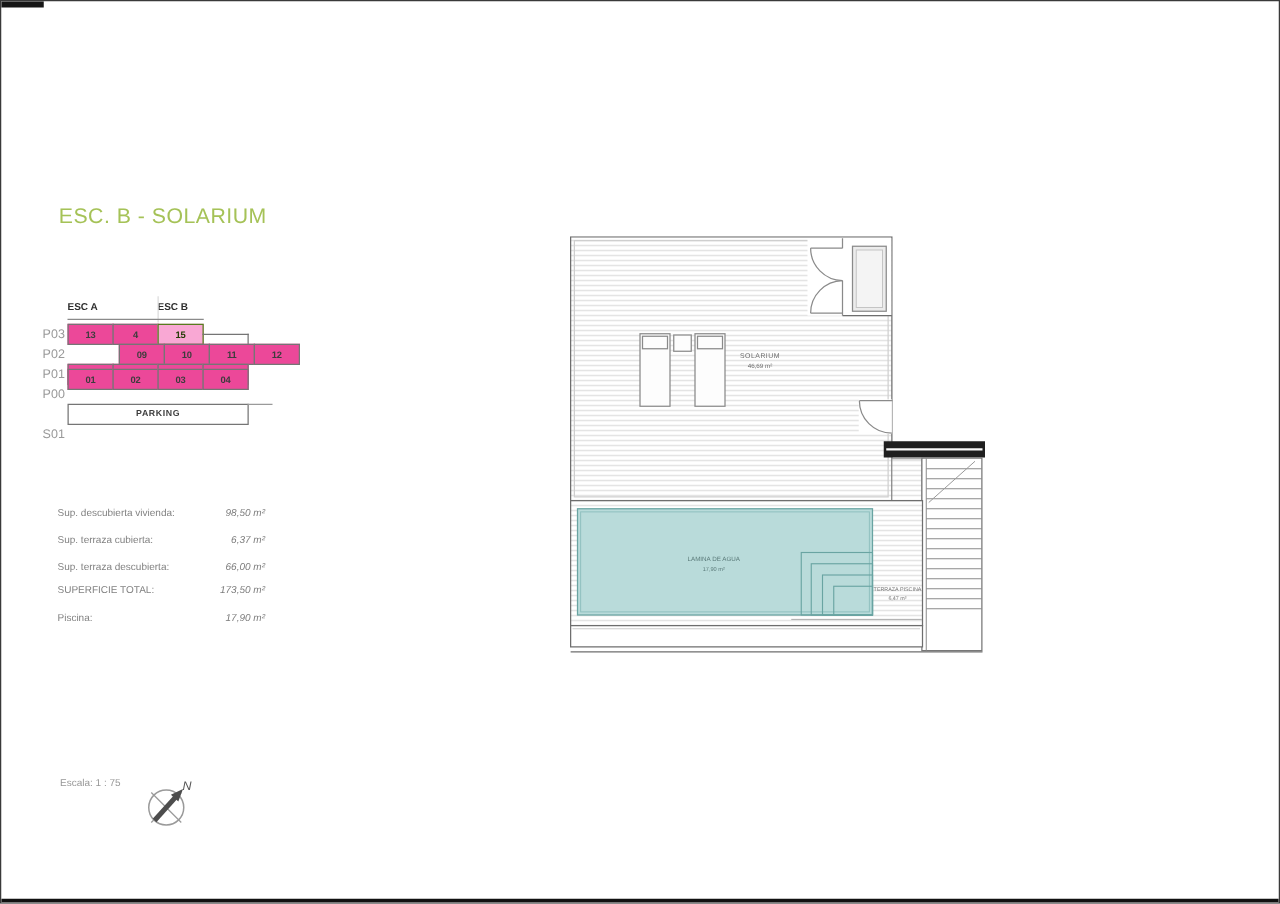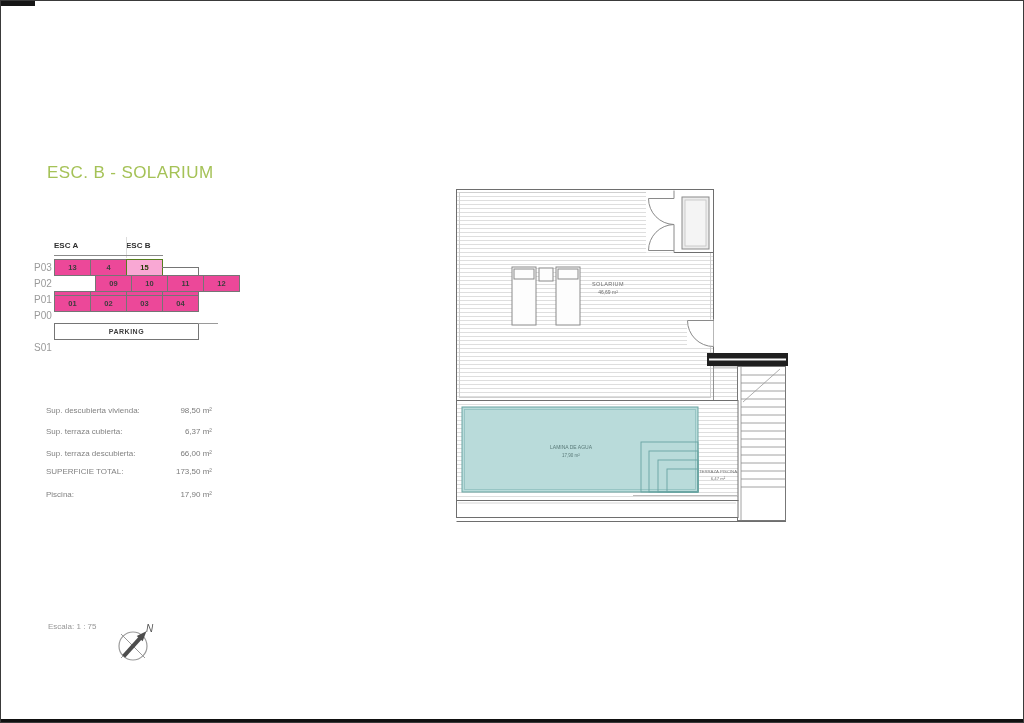--- a/index.html
+++ b/index.html
@@ -35,21 +35,21 @@
   .kt-parking{
     position:absolute;left:23px;top:86px;width:145px;height:17px;box-sizing:border-box;
     border:1px solid #757575;display:flex;align-items:center;justify-content:center;
     font-size:7px;font-weight:bold;color:#3d3d3d;letter-spacing:.5px;background:#fff;
   }
   .kt-ground{position:absolute;left:167px;top:86px;width:20px;height:1px;background:#9a9a9a;}
 
   
   .areas{position:absolute;left:45px;top:400px;width:166px;height:105px;}
   .area-item{position:absolute;left:0;width:166px;height:12px;font-size:8px;color:#828282;}
-  .area-item .val{position:absolute;right:0;top:0;color:#7c7c7c;}
+  .area-item .val{position:absolute;right:0;top:0;color:#7c7c7c;font-style:italic;}
 
   
   .plan{position:absolute;left:455px;top:188px;}
 
   
   .scale{position:absolute;left:47px;top:621px;font-size:8px;color:#979797;}
   .north{position:absolute;left:110px;top:616px;}
 </style>
 </head>
 <body>

